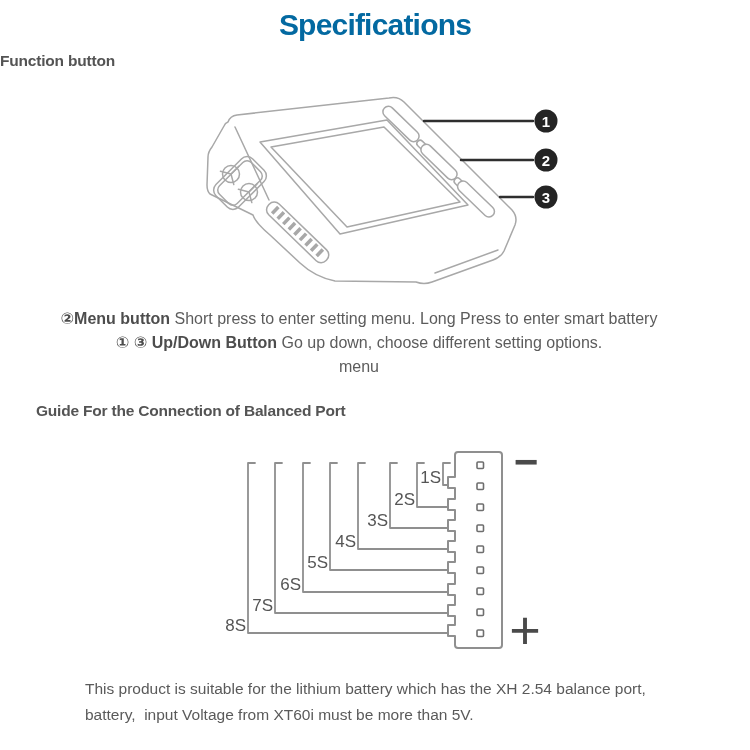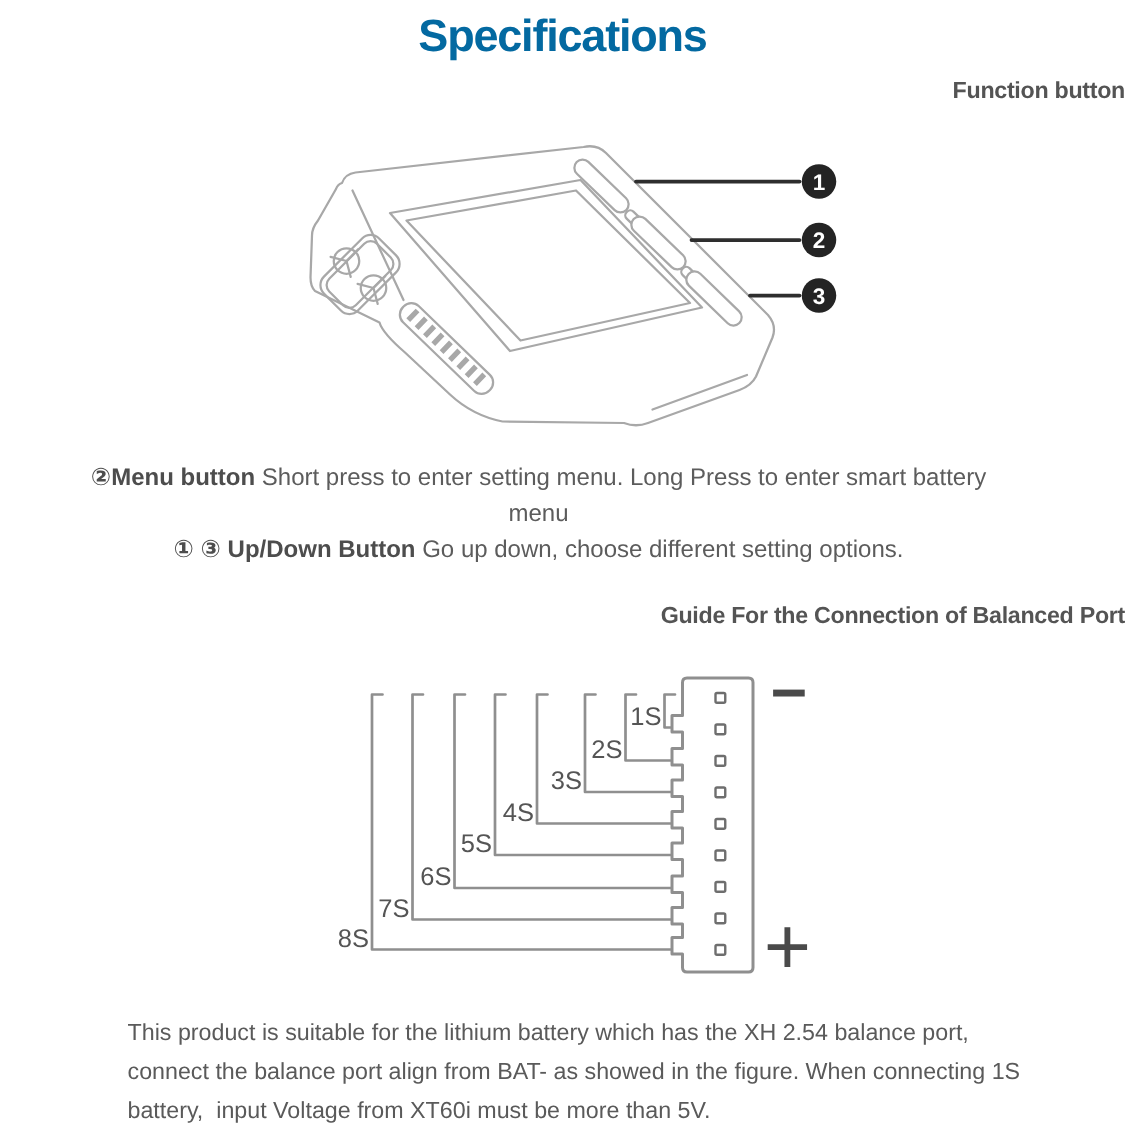--- a/index.html
+++ b/index.html
@@ -20,21 +20,21 @@
     top: 8px; left: 0; width: 750px;
     text-align: center;
     font-size: 30px;
     font-weight: 600;
     letter-spacing: -0.8px;
     color: #0369a1;
   }
   .subhead {
     position: absolute;
     left: 0; width: 750px;
-    text-align: right;
+    text-align: left;
     font-size: 15.5px;
     font-weight: bold;
     letter-spacing: -0.2px;
     color: #545454;
   }
   .subhead.fn { top: 52px; }
   .subhead.guide { top: 402px; padding-left: 36px; }
   .device-svg {
     position: absolute;
     left: 195px; top: 95px;
@@ -129,22 +129,22 @@
       <text class="badge-num" x="351" y="70.5">2</text>
     </g>
     <g>
       <circle class="badge" cx="351" cy="102" r="11.5"></circle>
       <text class="badge-num" x="351" y="107.5">3</text>
     </g>
   </svg>
 
   <div class="notes">
     <div class="note-line"><span class="marker">②</span><b>Menu button</b><span> Short press to enter setting menu. Long Press to enter smart battery</span></div>
+    <div class="note-line"><span class="marker">① ③ </span><b>Up/Down Button</b><span> Go up down, choose different setting options.</span></div>
     <div class="note-line">menu</div>
-    <div class="note-line"><span class="marker">① ③ </span><b>Up/Down Button</b><span> Go up down, choose different setting options.</span></div>
   </div>
 
   <div class="subhead guide">Guide For the Connection of Balanced Port</div>
 
   <svg class="diagram-svg" viewBox="0 0 330 224">
 
     <path class="wire" d="M 230,15 L 223,15 L 223,37 L 228,37"></path>
     <path class="wire" d="M 204,15 L 197,15 L 197,59 L 228,59"></path>
     <path class="wire" d="M 177,15 L 170,15 L 170,80 L 228,80"></path>
     <path class="wire" d="M 145,15 L 138,15 L 138,101 L 228,101"></path>
@@ -184,17 +184,16 @@
       <rect class="pin" x="257" y="161" width="6.5" height="6.5" rx="1"></rect>
       <rect class="pin" x="257" y="182" width="6.5" height="6.5" rx="1"></rect>
     </g>
 
     <text class="polarity" x="306" y="28" font-size="42" font-weight="bold">−</text>
     <text class="polarity" x="305" y="201" font-size="54">+</text>
   </svg>
 
   <div class="footer">
     <div class="footer-line">This product is suitable for the lithium battery which has the XH 2.54 balance port,</div>
-    <div class="footer-line">connect the balance port align from BAT- as showed in the figure. When connecting 1S</div>
     <div class="footer-line">battery,  input Voltage from XT60i must be more than 5V.</div>
   </div>
 
 </div>
 
 </body></html>

